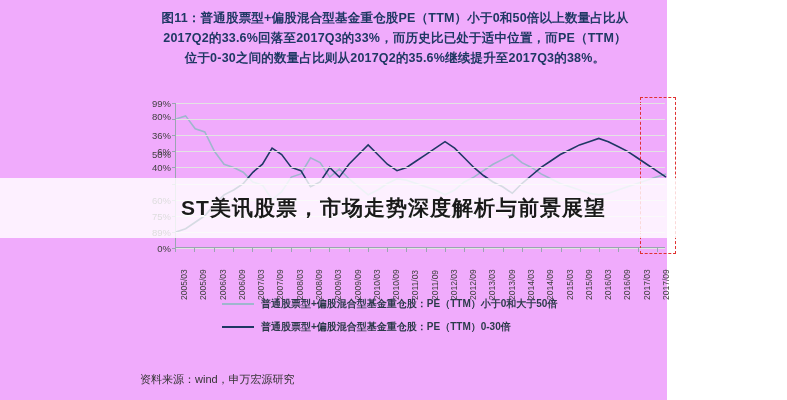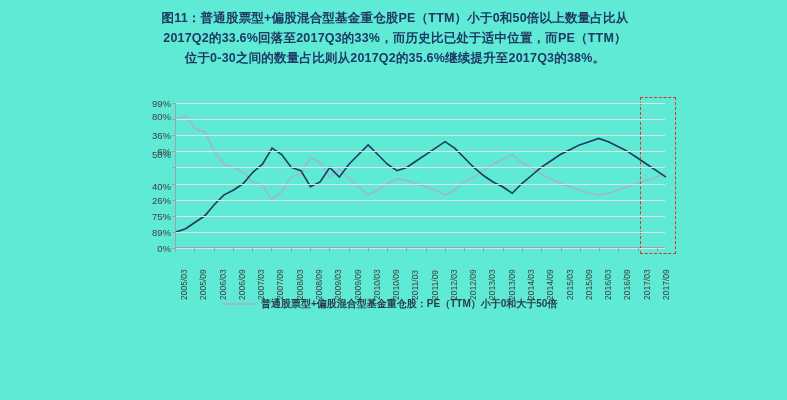--- a/index.html
+++ b/index.html
@@ -1,17 +1,17 @@
 <!DOCTYPE html>
 <html><head>
 <meta charset="utf-8">
 <style>
   html,body{margin:0;padding:0;}
   body{width:787px;height:400px;background:#ffffff;font-family:"Liberation Sans","DejaVu Sans",sans-serif;overflow:hidden;position:relative;}
-  #root{position:relative;width:787px;height:400px;background:#5eead4;}
+  #root{position:relative;width:667px;height:400px;background:#f0abfc;}
 
   
   .title{
     position:absolute;left:160px;top:8px;width:470px;
     color:#1f3864;font-size:12.5px;font-weight:bold;line-height:20px;
     text-align:center;letter-spacing:.2px;
   }
 
   
   .chart-wrap{position:absolute;left:0;top:95px;width:787px;height:175px;}
@@ -79,24 +79,24 @@
     <div class="gridline" style="top: 145px;"></div>
         <div class="ytick" style="top: 145px;">0%</div>
         <div class="ytickmark" style="top: 145px;"></div>
         <div class="gridline" style="top: 128.889px;"></div>
         <div class="ytick" style="top: 128.889px;">89%</div>
         <div class="ytickmark" style="top: 128.889px;"></div>
         <div class="gridline" style="top: 112.778px;"></div>
         <div class="ytick" style="top: 112.778px;">75%</div>
         <div class="ytickmark" style="top: 112.778px;"></div>
         <div class="gridline" style="top: 96.6667px;"></div>
-        <div class="ytick" style="top: 96.6667px;">26%</div>
+        <div class="ytick" style="top: 96.6667px;">60%</div>
         <div class="ytickmark" style="top: 96.6667px;"></div>
         <div class="gridline" style="top: 80.5556px;"></div>
-        <div class="ytick" style="top: 83px;">40%</div>
+        <div class="ytick" style="top: 64px;">40%</div>
         <div class="ytickmark" style="top: 80.5556px;"></div>
         <div class="gridline" style="top: 64.4444px;"></div>
         <div class="ytick" style="top: 51px;">50%</div>
         <div class="ytickmark" style="top: 64.4444px;"></div>
         <div class="gridline" style="top: 48.3333px;"></div>
         <div class="ytick" style="top: 48.3333px;">6%</div>
         <div class="ytickmark" style="top: 48.3333px;"></div>
         <div class="gridline" style="top: 32.2222px;"></div>
         <div class="ytick" style="top: 32.2222px;">36%</div>
         <div class="ytickmark" style="top: 32.2222px;"></div>
@@ -161,17 +161,25 @@
         <div class="xtick" style="left: 482px;"></div>
         <div class="xlab" style="left: 486px; top: 52px;">2017/09</div>
       </div>
   </div>
 
   <div class="legend" id="legend">
       <div class="legend-row">
         <span class="swatch" style="border-top-color: rgb(159, 182, 205);"></span>
         <span class="legend-text">普通股票型+偏股混合型基金重仓股：PE（TTM）小于0和大于50倍</span>
       </div>
+      <div class="legend-row">
+        <span class="swatch dark" style="border-top-color: rgb(31, 56, 100);"></span>
+        <span class="legend-text">普通股票型+偏股混合型基金重仓股：PE（TTM）0-30倍</span>
+      </div>
     </div>
 
+  <div class="source">资料来源：wind，申万宏源研究</div>
 
+  <div class="banner">
+    <div class="banner-text">ST美讯股票，市场走势深度解析与前景展望</div>
+  </div>
 
 </div>
 
 </body></html>

